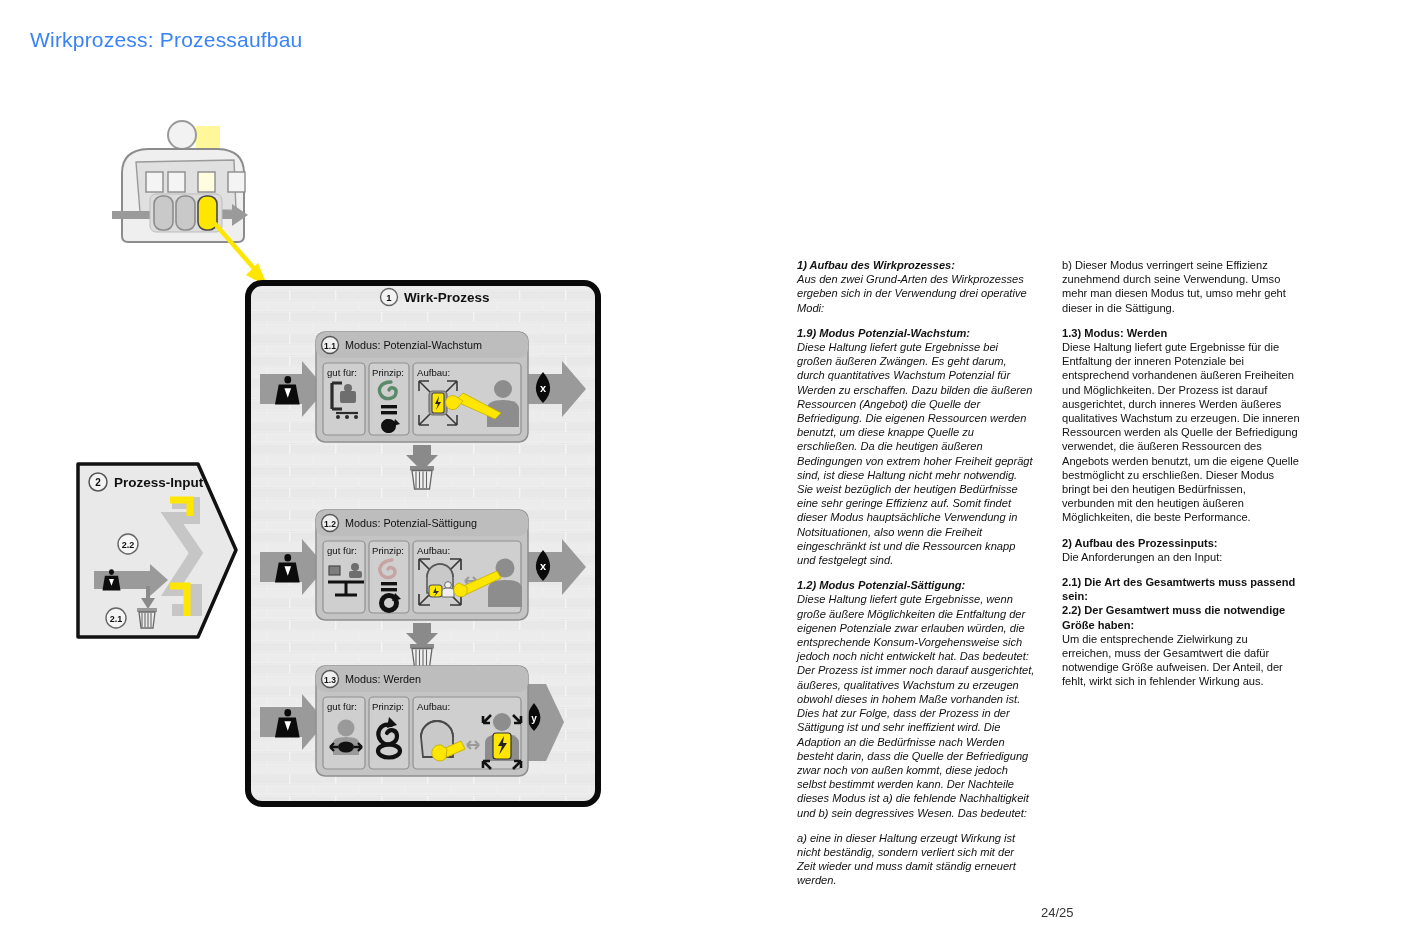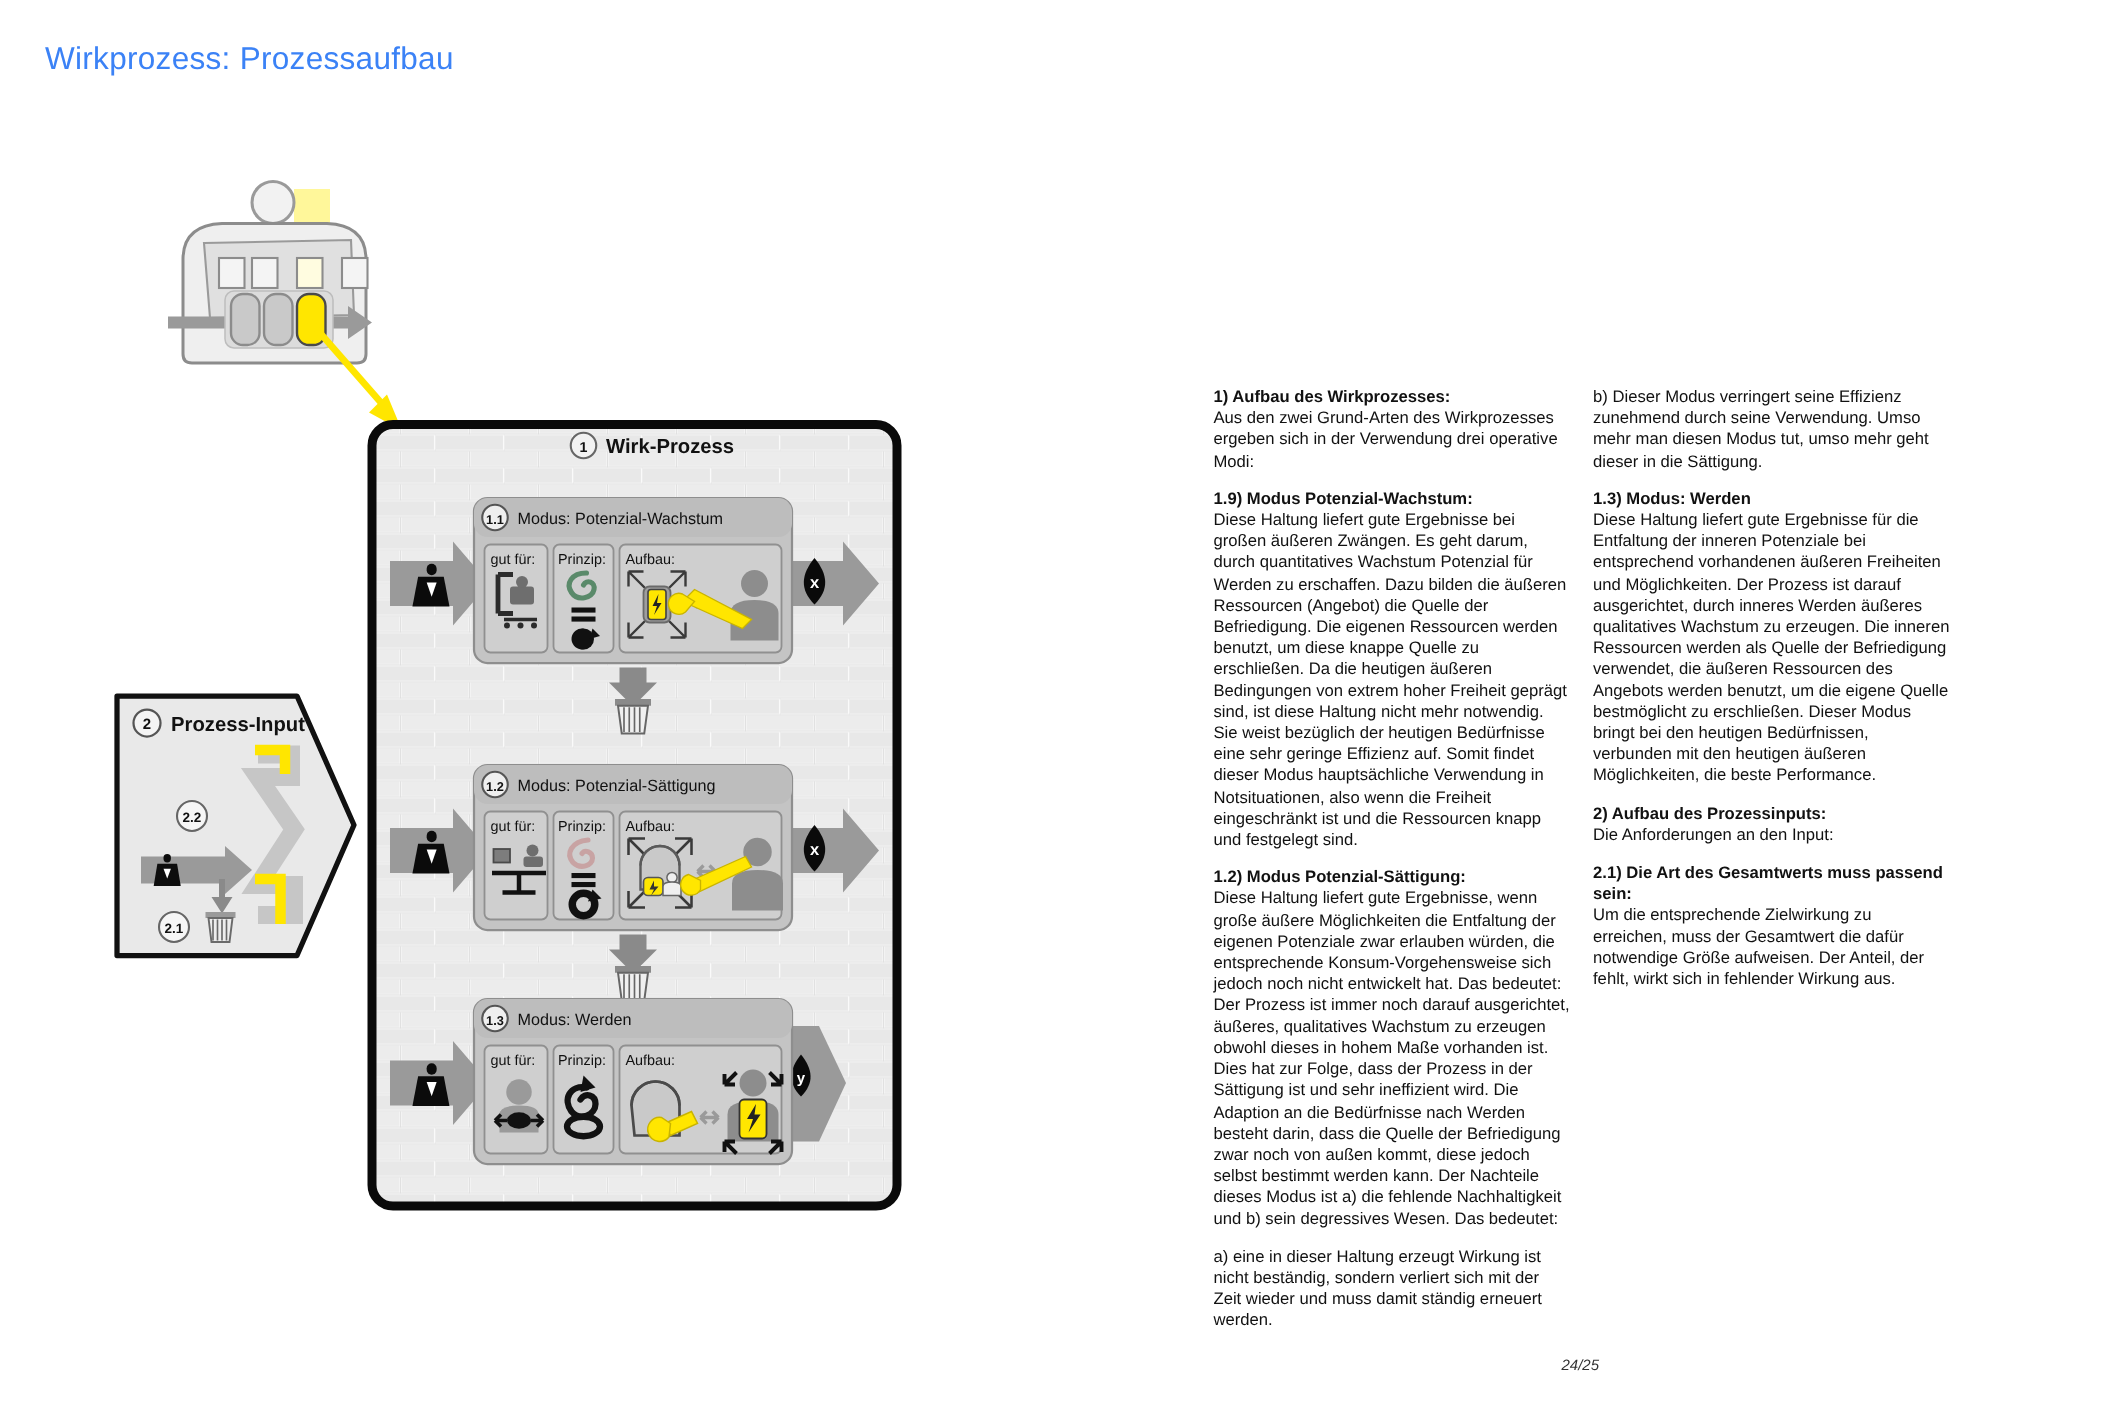--- a/index.html
+++ b/index.html
@@ -30,37 +30,37 @@
   #process-input { position:absolute; left:72px; top:458px; width:170px; height:185px; }
 
   
   #wirk-prozess { position:absolute; left:244px; top:279px; width:358px; height:529px; }
 
   .svgfull { display:block; width:100%; height:100%; }
 
   
   #text-area { position:absolute; left:797px; top:258px; width:515px; }
   .col { position:absolute; top:0; width:238px; }
-  #col-left { left:12px; }
+  #col-left { left:0;font-style:italic; }
   #col-right { left:265px; }
   .col p {
     margin:0 0 9px 0;
     font-size:11.1px;
     line-height:14.2px;
     color:#111;
     text-align:left;
   }
   .col p.h { font-weight:bold; margin-bottom:0px; }
   .col p.body { margin-bottom:11px; }
   .col p.tight { margin-bottom:0; }
 
   
   #page-number {
     position:absolute; left:1041px; top:905px;
-    font-size:10px; color:#333;font-style:italic;
+    font-size:13px; color:#333;
   }
 </style>
 </head>
 <body>
 
 <div id="page-title">Wirkprozess: Prozessaufbau</div>
 
 <div id="device-icon">
   <svg class="svgfull" viewBox="0 0 175 150" xmlns="http://www.w3.org/2000/svg">
 
@@ -370,17 +370,18 @@
       <p class="body">Diese Haltung liefert gute Ergebnisse, wenn große äußere Möglichkeiten die Entfaltung der eigenen Potenziale zwar erlauben würden, die entsprechende Konsum-Vorgehensweise sich jedoch noch nicht entwickelt hat. Das bedeutet: Der Prozess ist immer noch darauf ausgerichtet, äußeres, qualitatives Wachstum zu erzeugen obwohl dieses in hohem Maße vorhanden ist. Dies hat zur Folge, dass der Prozess in der Sättigung ist und sehr ineffizient wird. Die Adaption an die Bedürfnisse nach Werden besteht darin, dass die Quelle der Befriedigung zwar noch von außen kommt, diese jedoch selbst bestimmt werden kann. Der Nachteile dieses Modus ist a) die fehlende Nachhaltigkeit und b) sein degressives Wesen. Das bedeutet:</p>
       <p class="tight">a) eine in dieser Haltung erzeugt Wirkung ist nicht beständig, sondern verliert sich mit der Zeit wieder und muss damit ständig erneuert werden.</p>
     </div>
   <div class="col" id="col-right">
       <p class="body">b) Dieser Modus verringert seine Effizienz zunehmend durch seine Verwendung. Umso mehr man diesen Modus tut, umso mehr geht dieser in die Sättigung.</p>
       <p class="h">1.3) Modus: Werden</p>
       <p class="body">Diese Haltung liefert gute Ergebnisse für die Entfaltung der inneren Potenziale bei entsprechend vorhandenen äußeren Freiheiten und Möglichkeiten. Der Prozess ist darauf ausgerichtet, durch inneres Werden äußeres qualitatives Wachstum zu erzeugen. Die inneren Ressourcen werden als Quelle der Befriedigung verwendet, die äußeren Ressourcen des Angebots werden benutzt, um die eigene Quelle bestmöglicht zu erschließen. Dieser Modus bringt bei den heutigen Bedürfnissen, verbunden mit den heutigen äußeren Möglichkeiten, die beste Performance.</p>
       <p class="h">2) Aufbau des Prozessinputs:</p>
       <p class="body">Die Anforderungen an den Input:</p>
       <p class="h">2.1) Die Art des Gesamtwerts muss passend sein:</p>
+      <p class="h">2.2) Der Gesamtwert muss die notwendige Größe haben:</p>
       <p class="body">Um die entsprechende Zielwirkung zu erreichen, muss der Gesamtwert die dafür notwendige Größe aufweisen. Der Anteil, der fehlt, wirkt sich in fehlender Wirkung aus.</p>
     </div>
 </div>
 
 <div id="page-number">24/25</div>
 
 </body></html>

